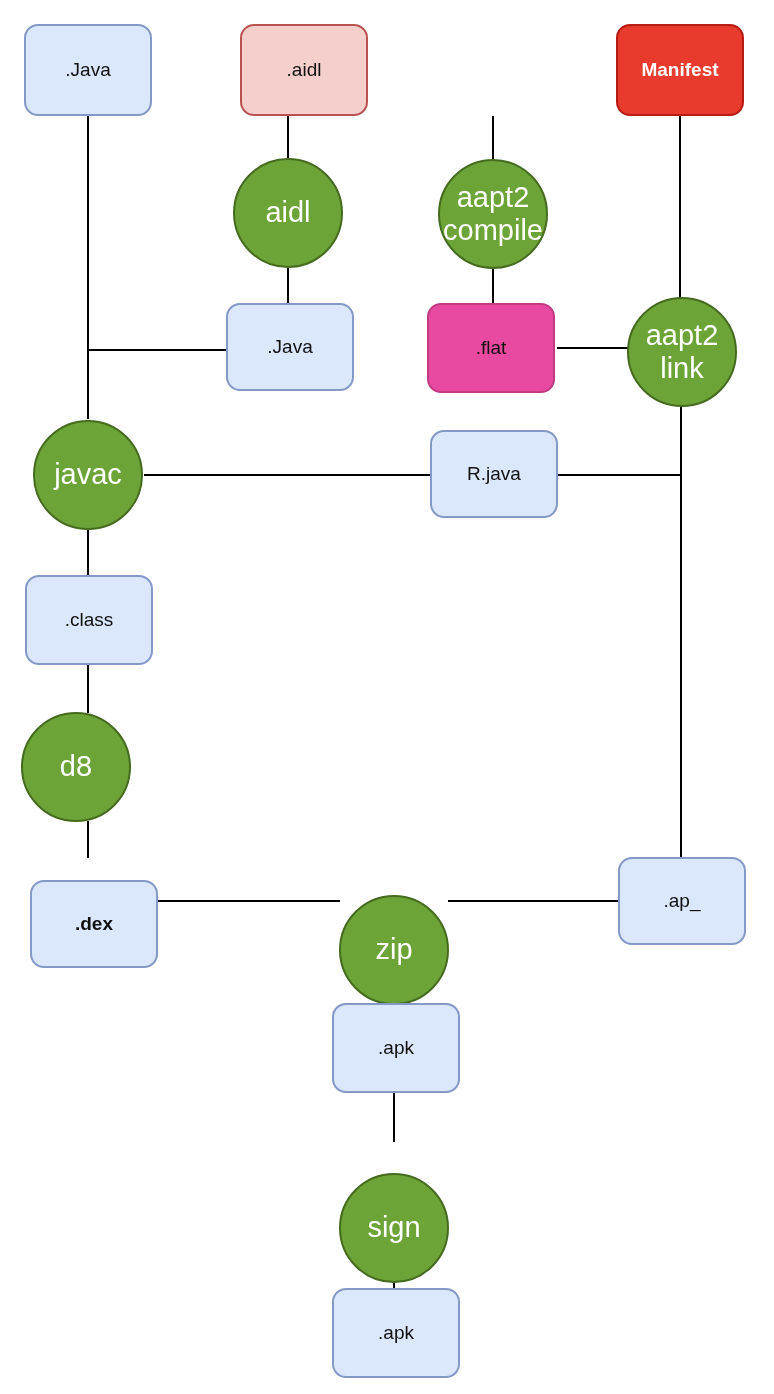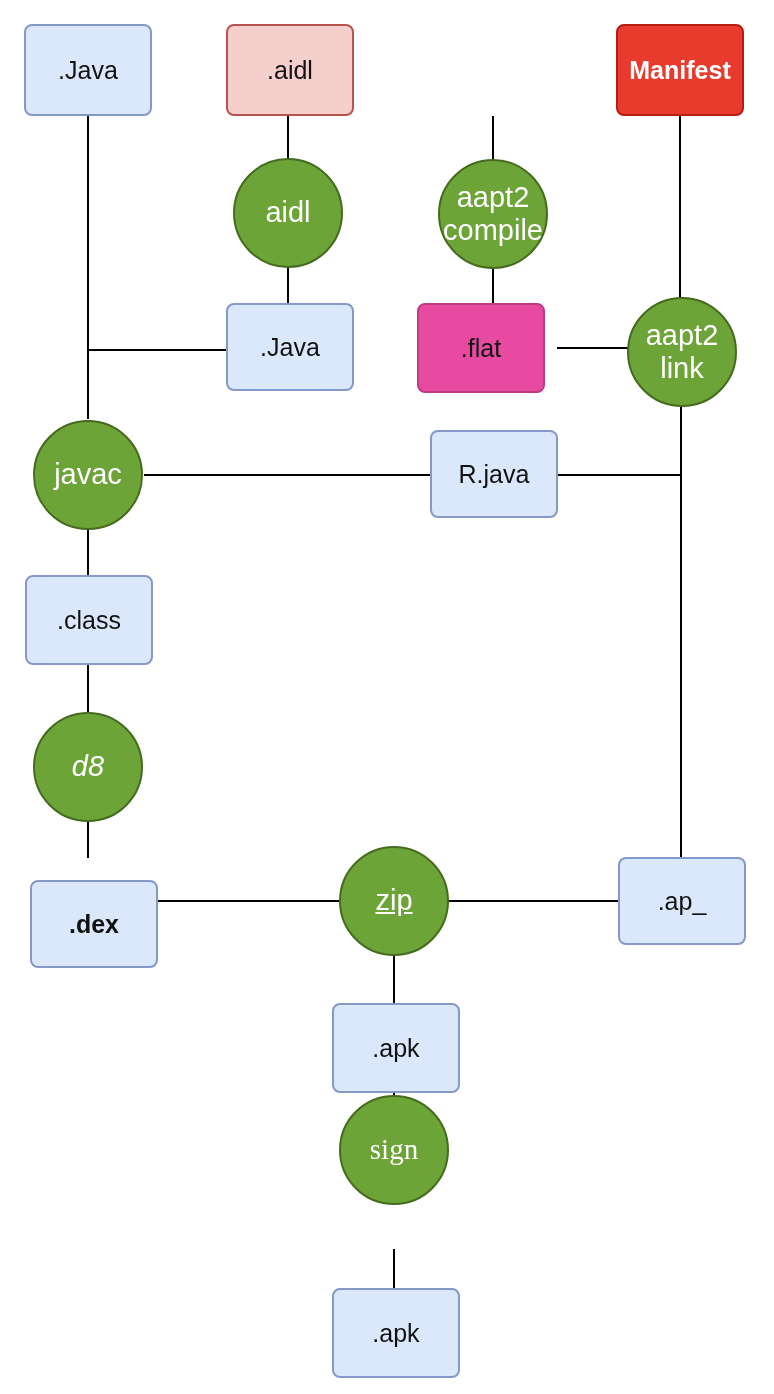--- a/index.html
+++ b/index.html
@@ -43,23 +43,23 @@
     display: flex;
     align-items: center;
     justify-content: center;
     text-align: center;
     white-space: pre-line;
     line-height: 1.15;
   }
   .box {
     width: 128px;
     height: 92px;
-    border-radius: 8px;
+    border-radius: 14px;
     border: 2px solid;
-    font-size: 25px;
+    font-size: 19px;
     color: var(--box-text);
   }
   .box.h88 { height: 88px; }
   .box.h90 { height: 90px; }
   .blue   { background: var(--file-blue-fill);   border-color: var(--file-blue-border); }
   .pink   { background: var(--aidl-pink-fill);   border-color: var(--aidl-pink-border); }
   .yellow { background: var(--res-yellow-fill);  border-color: var(--res-yellow-border); }
   .red    { background: var(--manifest-red-fill); border-color: var(--manifest-red-border);
             color: var(--circle-text); font-weight: bold; }
   .magenta{ background: var(--flat-pink-fill);   border-color: var(--flat-pink-border); }
@@ -97,21 +97,21 @@
     <line x1="448" y1="901" x2="618" y2="901"></line>
     <line x1="394" y1="954" x2="394" y2="1003"></line>
     <line x1="394" y1="1092" x2="394" y2="1142"></line>
     <line x1="394" y1="1249" x2="394" y2="1288"></line>
   </svg>
 
   <div class="node box blue" style="left:24px; top:24px;">
     <span>.Java</span>
   </div>
 
-  <div class="node box pink" style="left:226px; top:24px;">
+  <div class="node box pink" style="left:240px; top:24px;">
     <span>.aidl</span>
   </div>
 
 
   <div class="node box red" style="left:616px; top:24px;">
     <span>Manifest</span>
   </div>
 
   <div class="node circle" style="left:233px; top:158px;">
     <span>aidl</span>
@@ -119,62 +119,62 @@
 
   <div class="node circle" style="left:438px; top:159px;">
     <span>aapt2
 compile</span>
   </div>
 
   <div class="node box blue h88" style="left:226px; top:303px;">
     <span>.Java</span>
   </div>
 
-  <div class="node box magenta h90" style="left:417px; top:303px;">
+  <div class="node box magenta h90" style="left:427px; top:303px;">
     <span>.flat</span>
   </div>
 
   <div class="node circle" style="left:627px; top:297px;">
     <span>aapt2
 link</span>
   </div>
 
   <div class="node circle" style="left:33px; top:420px;">
     <span>javac</span>
   </div>
 
   <div class="node box blue h88" style="left:430px; top:430px;">
     <span>R.java</span>
   </div>
 
   <div class="node box blue h90" style="left:25px; top:575px;text-align:right;">
     <span>.class</span>
   </div>
 
-  <div class="node circle" style="left:33px; top:712px;font-style:italic;">
+  <div class="node circle" style="left:21px; top:712px;">
     <span>d8</span>
   </div>
 
   <div class="node box blue h88" style="left:30px; top:880px;font-weight:bold;">
     <span>.dex</span>
   </div>
 
-  <div class="node circle" style="left:339px; top:846px;text-decoration:underline;">
+  <div class="node circle" style="left:339px; top:895px;">
     <span>zip</span>
   </div>
 
   <div class="node box blue h88" style="left:618px; top:857px;">
     <span>.ap_</span>
   </div>
 
   <div class="node box blue h90" style="left:332px; top:1003px;">
     <span>.apk</span>
   </div>
 
-  <div class="node circle" style="left:339px; top:1095px;font-family:Liberation Serif, serif;">
+  <div class="node circle" style="left:339px; top:1173px;">
     <span>sign</span>
   </div>
 
   <div class="node box blue h90" style="left:332px; top:1288px;">
     <span>.apk</span>
   </div>
 
 </div>
 
 </body></html>

